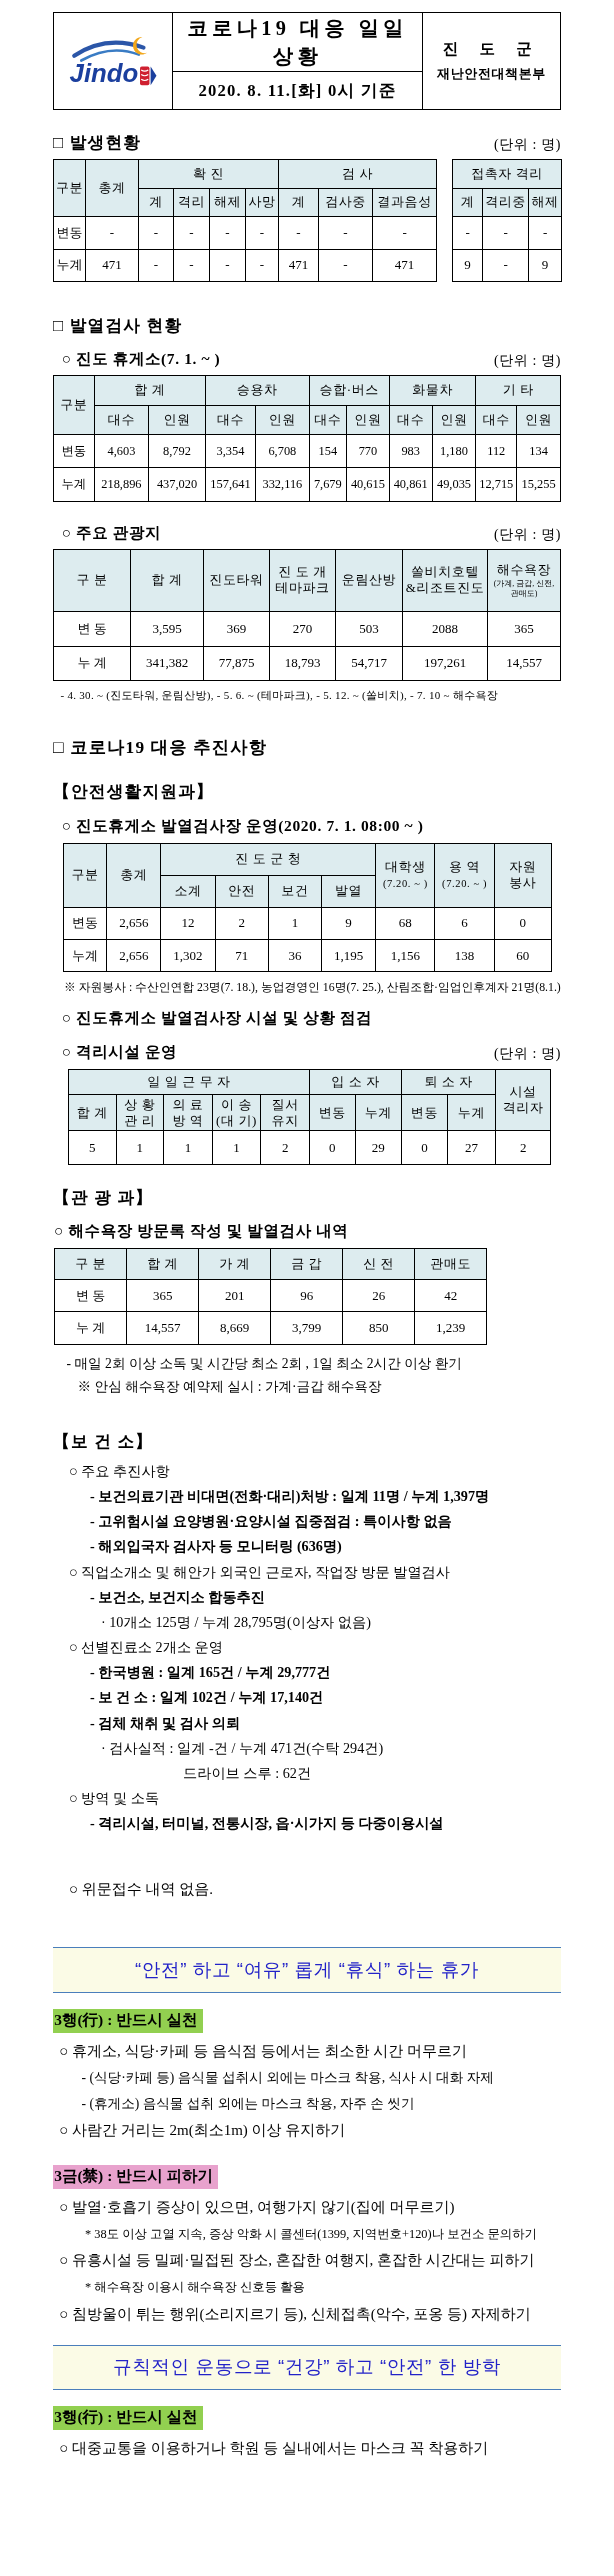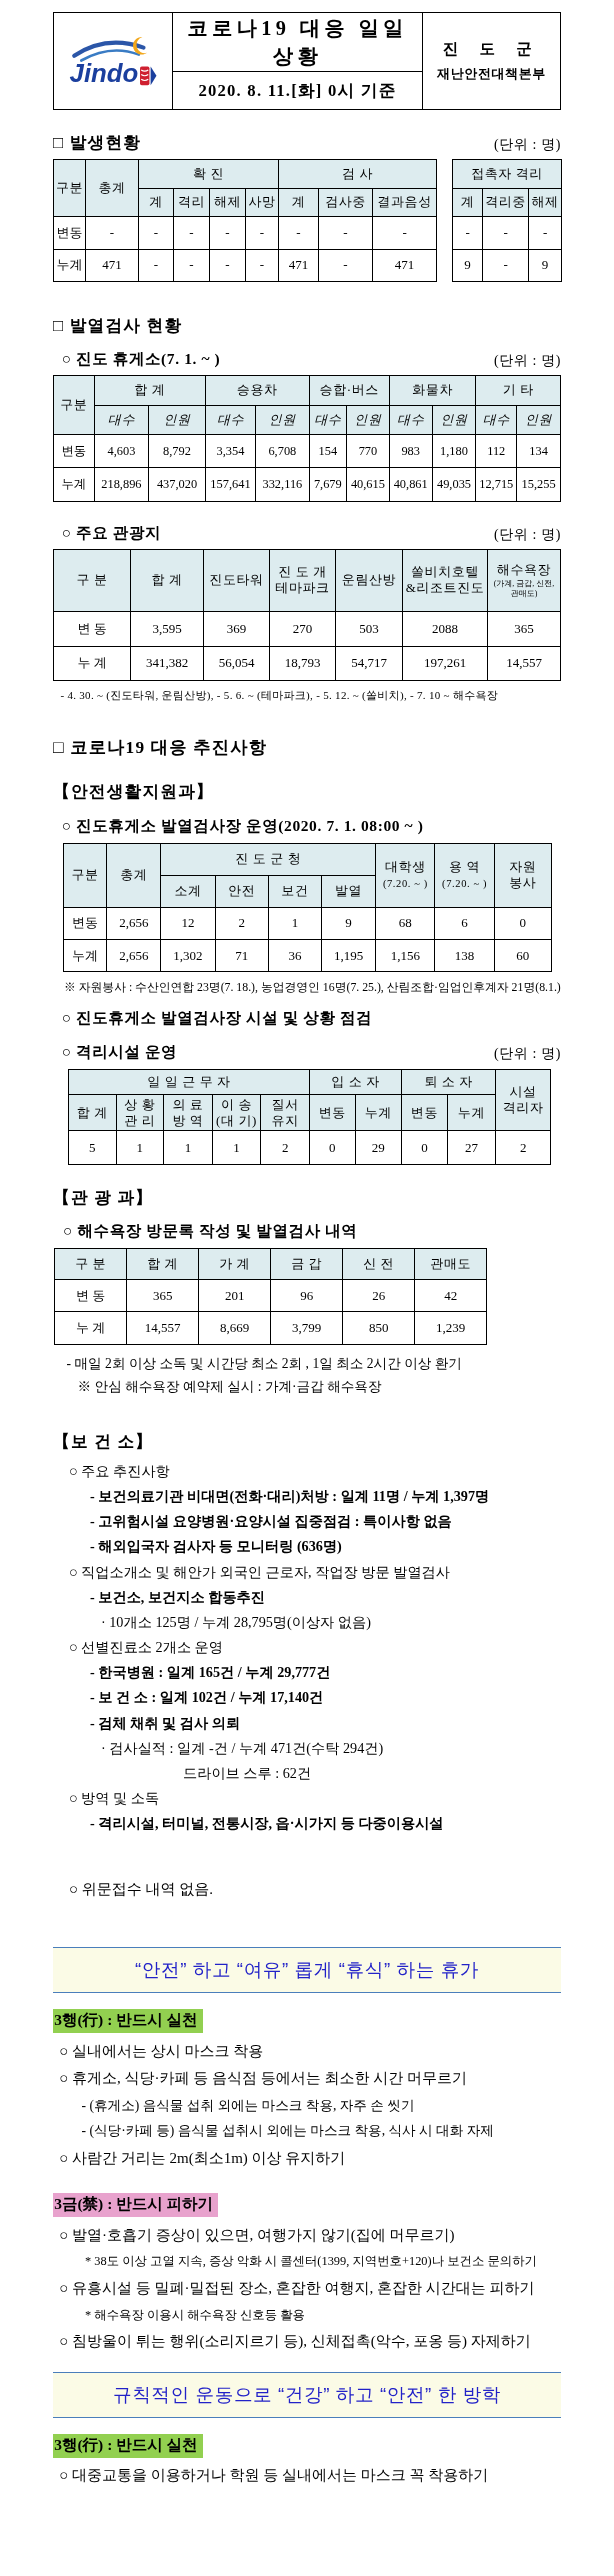--- a/index.html
+++ b/index.html
@@ -39,21 +39,21 @@
 
   .occ-wrap { display: flex; gap: 15px; margin-top: 5px; }
   .occ-main { width: 384px; }
   .occ-side { width: 109px; }
   .occ-main tr.hr1 th, .occ-side tr.hr1 th { height: 25px; }
   .occ-main tr.hr2 th, .occ-side tr.hr2 th { height: 25px; }
   .occ-main td, .occ-side td { height: 29px; }
 
   .fever-table { width: 508px; margin-top: 5px; }
   .fever-table tr.hr1 th { height: 26px; }
-  .fever-table tr.hr2 th { height: 26px; font-style: italic; }
+  .fever-table tr.hr2 th { height: 26px; }
   .fever-table td { height: 30px; font-size: 12.4px; }
 
   .tour-table { width: 508px; margin-top: 5px; }
   .tour-table th { height: 59px; }
   .tour-table td { height: 31px; }
   .tour-foot { font-size: 11px; margin-top: 7.4px; padding-left: 7.4px; letter-spacing: 0.3px; }
 
   .safety-table { width: 489px; margin: 6.2px 0 0 10px; }
   .safety-table tr.hr1 th { height: 28.5px; }
   .safety-table tr.hr2 th { height: 28.5px; }
@@ -335,21 +335,21 @@
       <td>3,595</td>
       <td>369</td>
       <td>270</td>
       <td>503</td>
       <td>2088</td>
       <td>365</td>
     </tr>
     <tr>
       <td>누  계</td>
       <td>341,382</td>
-      <td>56,054</td>
+      <td>77,875</td>
       <td>18,793</td>
       <td>54,717</td>
       <td>197,261</td>
       <td>14,557</td>
     </tr>
   </tbody>
     </table>
   <div class="tour-foot">- 4. 30. ~ (진도타워, 운림산방),     - 5. 6. ~ (테마파크),     - 5. 12. ~ (쏠비치), - 7. 10 ~ 해수욕장</div>
 
   <div class="spacer-lg"></div>
@@ -479,21 +479,21 @@
       <td>2</td>
     </tr>
   </tbody>
     </table>
 
   <div class="spacer-md"></div>
 
   
   <div class="dept-title">【관 광 과】</div>
   <div class="spacer-sm"></div>
-  <div class="sec-h2" style="margin-left:10px">○ 해수욕장 방문록 작성 및 발열검사 내역</div>
+  <div class="sec-h2" style="margin-left:1px">○ 해수욕장 방문록 작성 및 발열검사 내역</div>
 
   <table class="doc-table beach-table">
     <colgroup>
         <col style="width:72px">
         <col style="width:72px">
         <col style="width:72px">
         <col style="width:72px">
         <col style="width:72px">
         <col style="width:72px">
       </colgroup>
@@ -559,24 +559,23 @@
   </div>
 
   <div class="spacer-md"></div>
 
   
 
   <div class="banner">“안전” 하고  “여유” 롭게  “휴식” 하는 휴가</div>
 
   <div class="hl-label hl-green">3행(行) : 반드시 실천</div>
   <div class="rule-list">
-    <div class="r-main">○ 실내에서는 상시 마스크 착용</div>
     <div class="r-main">○ 휴게소, 식당·카페 등 음식점 등에서는 최소한 시간 머무르기</div>
+    <div class="r-dash">- (식당·카페 등) 음식물 섭취시 외에는 마스크 착용, 식사 시 대화 자제</div>
     <div class="r-dash">- (휴게소) 음식물 섭취 외에는 마스크 착용, 자주 손 씻기</div>
-    <div class="r-dash">- (식당·카페 등) 음식물 섭취시 외에는 마스크 착용, 식사 시 대화 자제</div>
     <div class="r-main">○ 사람간 거리는 2m(최소1m) 이상 유지하기</div>
   </div>
 
   <div class="hl-label hl-pink">3금(禁) : 반드시 피하기</div>
   <div class="rule-list">
     <div class="r-main">○ 발열·호흡기 증상이 있으면, 여행가지 않기(집에 머무르기)</div>
     <div class="r-star">* 38도 이상 고열 지속, 증상 악화 시 콜센터(1399, 지역번호+120)나 보건소 문의하기</div>
     <div class="r-main">○ 유흥시설 등 밀폐·밀접된 장소, 혼잡한 여행지, 혼잡한 시간대는 피하기</div>
     <div class="r-star">* 해수욕장 이용시 해수욕장 신호등 활용</div>
     <div class="r-main">○ 침방울이 튀는 행위(소리지르기 등), 신체접촉(악수, 포옹 등) 자제하기</div>

